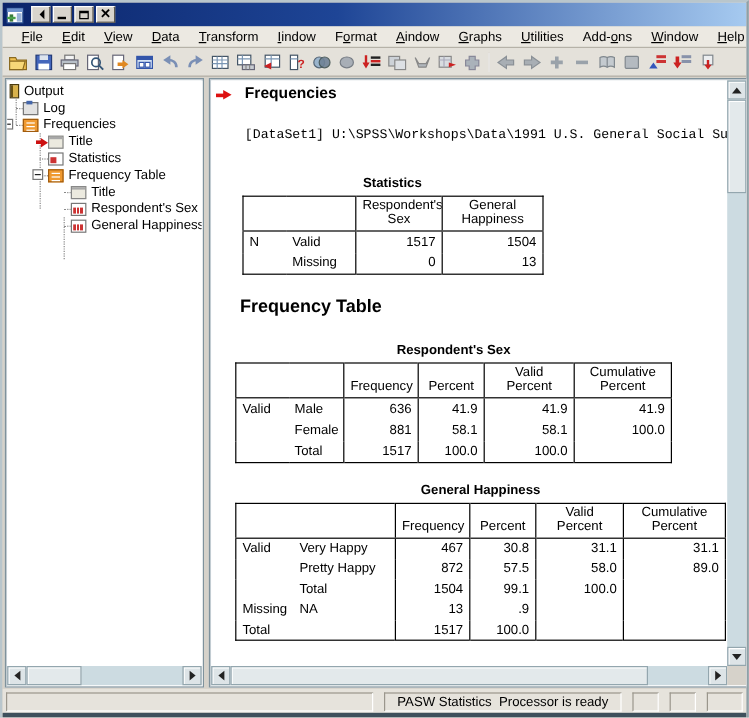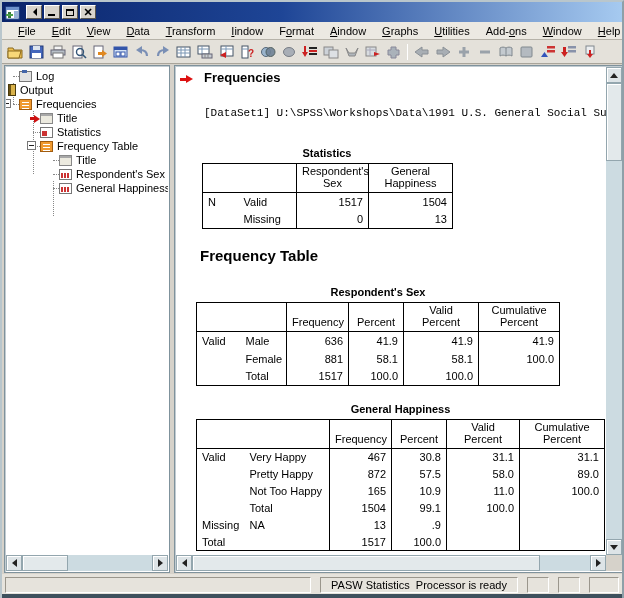--- a/index.html
+++ b/index.html
@@ -344,27 +344,27 @@
 
   <div class="workspace">
 
     <div class="panel outline-panel">
       <div class="tree">
         <div class="vl vl-a"></div>
         <div class="vl vl-b"></div>
         <div class="vl vl-c"></div>
         <div class="expander exp-freq"></div>
         <div style="height:2px"></div>
+        <div class="trow lv0">
+            <span class="ti ti-book"></span>
+            <span class="lbl">Output</span>
+          </div>
         <div class="trow lv1 st-a">
             <span class="ti ti-log"></span>
             <span class="lbl">Log</span>
-          </div>
-        <div class="trow lv0">
-            <span class="ti ti-book"></span>
-            <span class="lbl">Output</span>
           </div>
         <div class="trow lv1 st-a">
             <span class="ti ti-proc"></span>
             <span class="lbl">Frequencies</span>
           </div>
         <div class="trow lv2 st-b nostub">
             <span class="cur-arrow"></span>
             <span class="ti ti-title"></span>
             <span class="lbl">Title</span>
           </div>
@@ -519,28 +519,20 @@
               <td class="bl num">31.1</td>
               <td class="bl num">31.1</td>
             </tr>
             <tr class="body">
               <td></td>
               <td>Pretty Happy</td>
               <td class="bl num">872</td>
               <td class="bl num">57.5</td>
               <td class="bl num">58.0</td>
               <td class="bl num">89.0</td>
-            </tr>
-            <tr class="body">
-              <td></td>
-              <td>Not Too Happy</td>
-              <td class="bl num">165</td>
-              <td class="bl num">10.9</td>
-              <td class="bl num">11.0</td>
-              <td class="bl num">100.0</td>
             </tr>
             <tr class="body">
               <td></td>
               <td>Total</td>
               <td class="bl num">1504</td>
               <td class="bl num">99.1</td>
               <td class="bl num">100.0</td>
               <td class="bl num"></td>
             </tr>
             <tr class="body">

